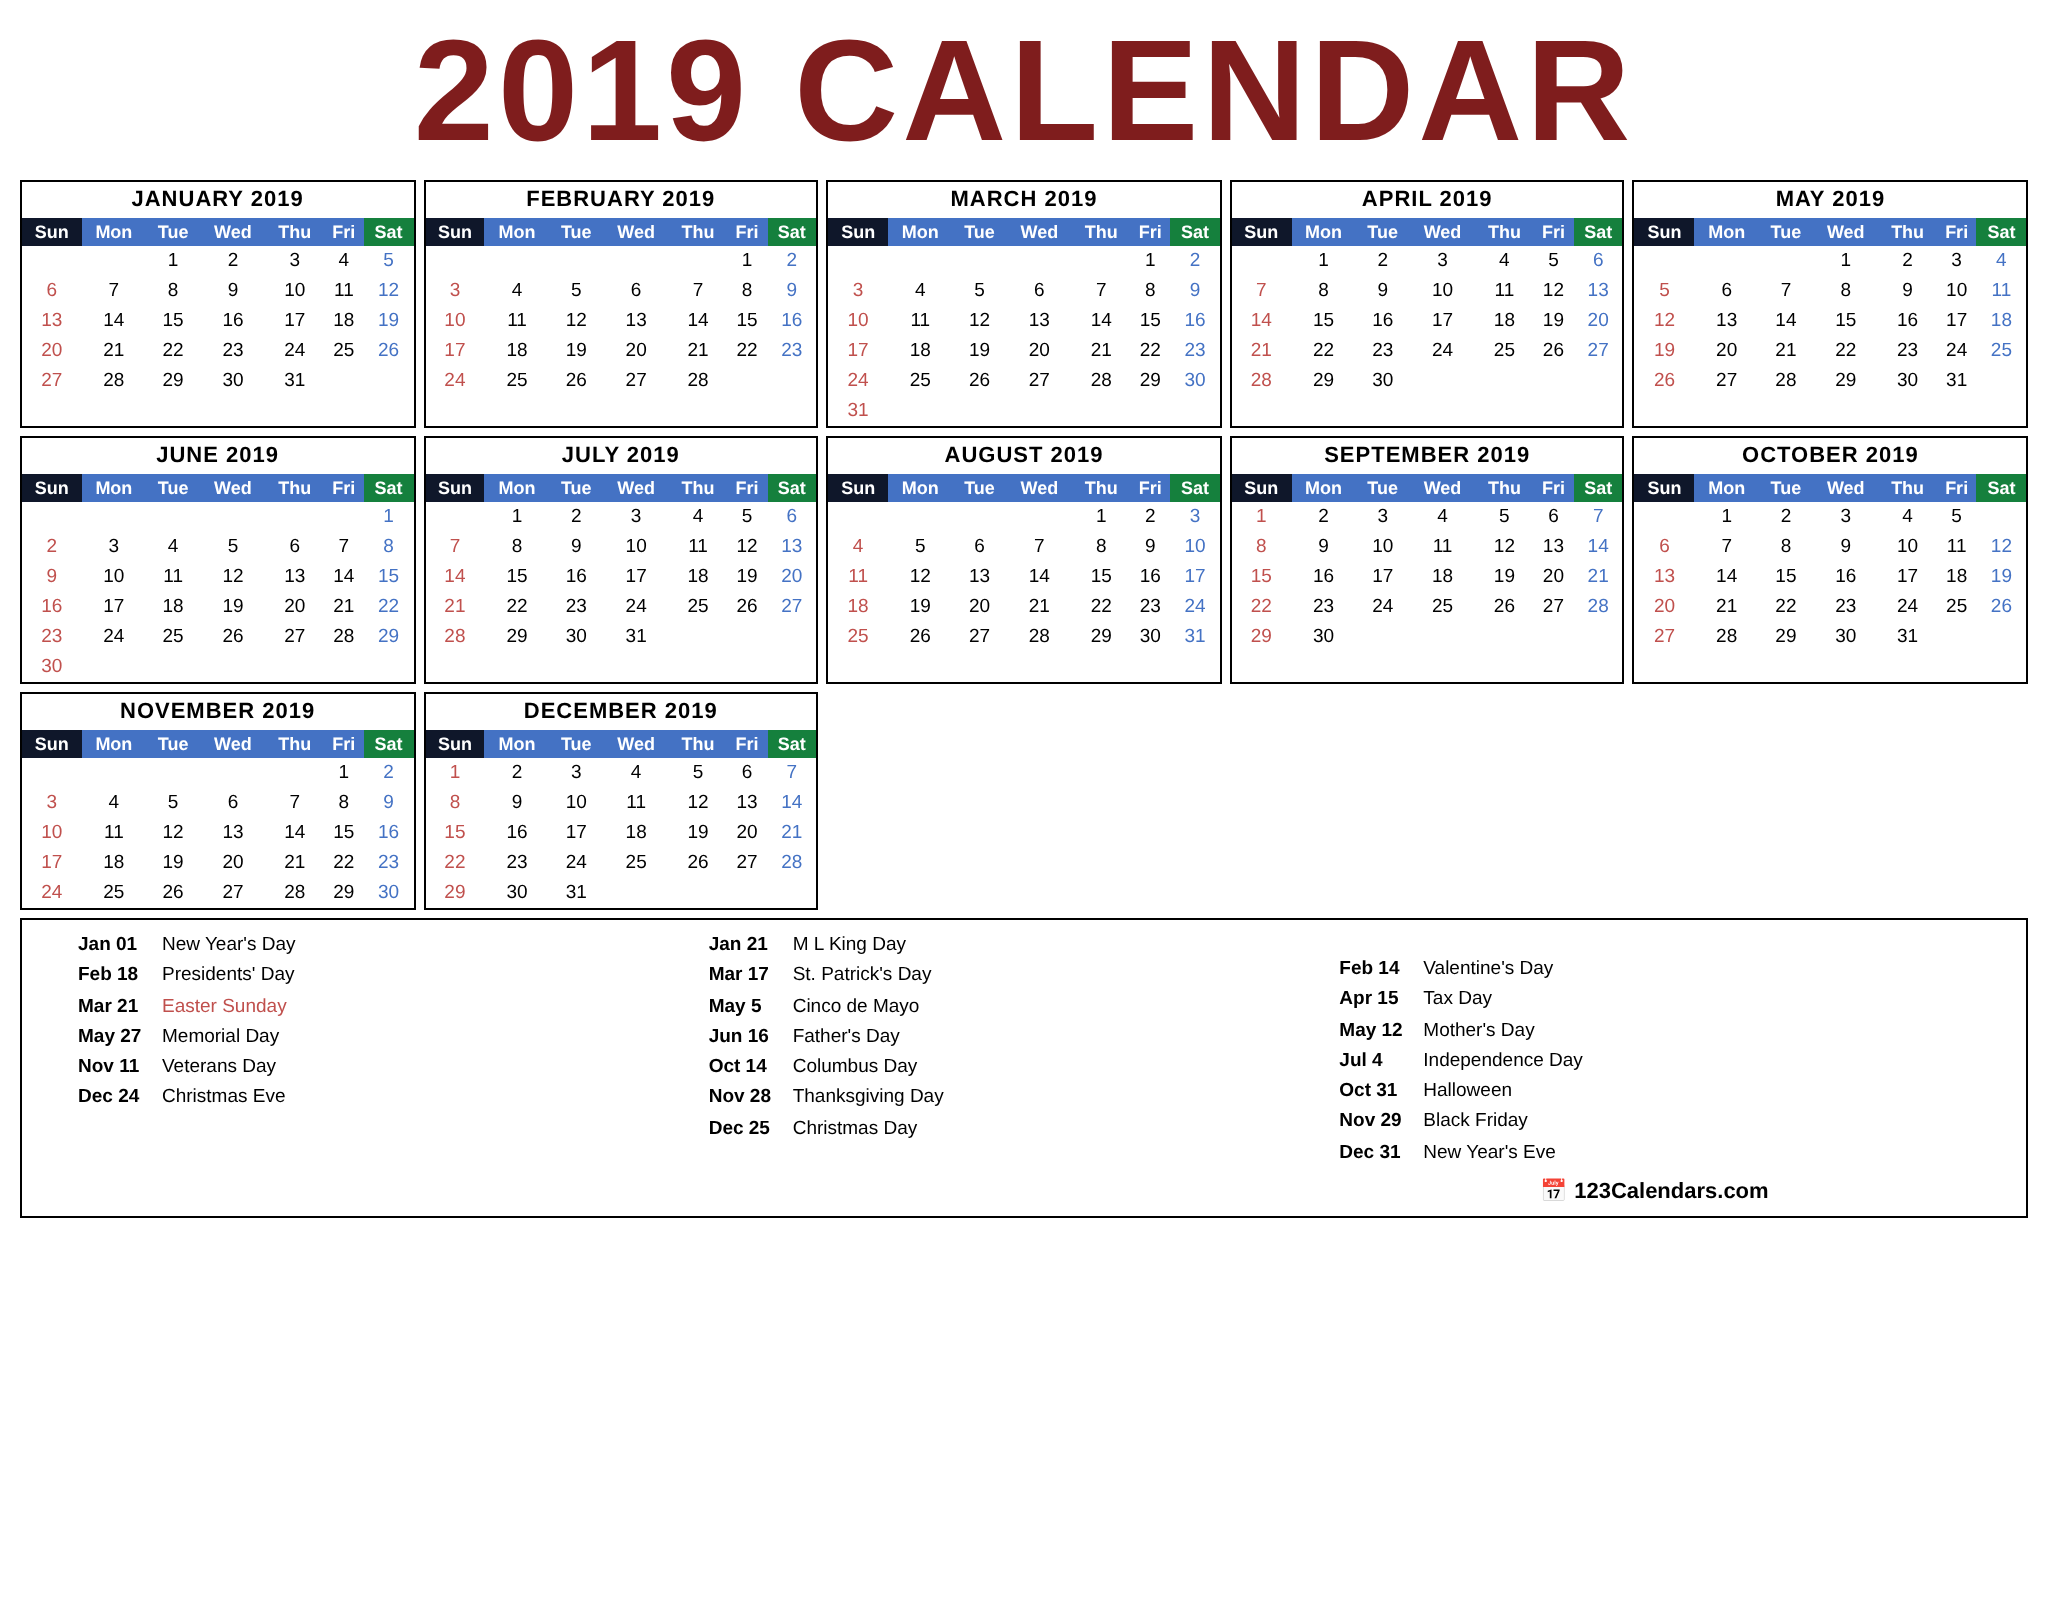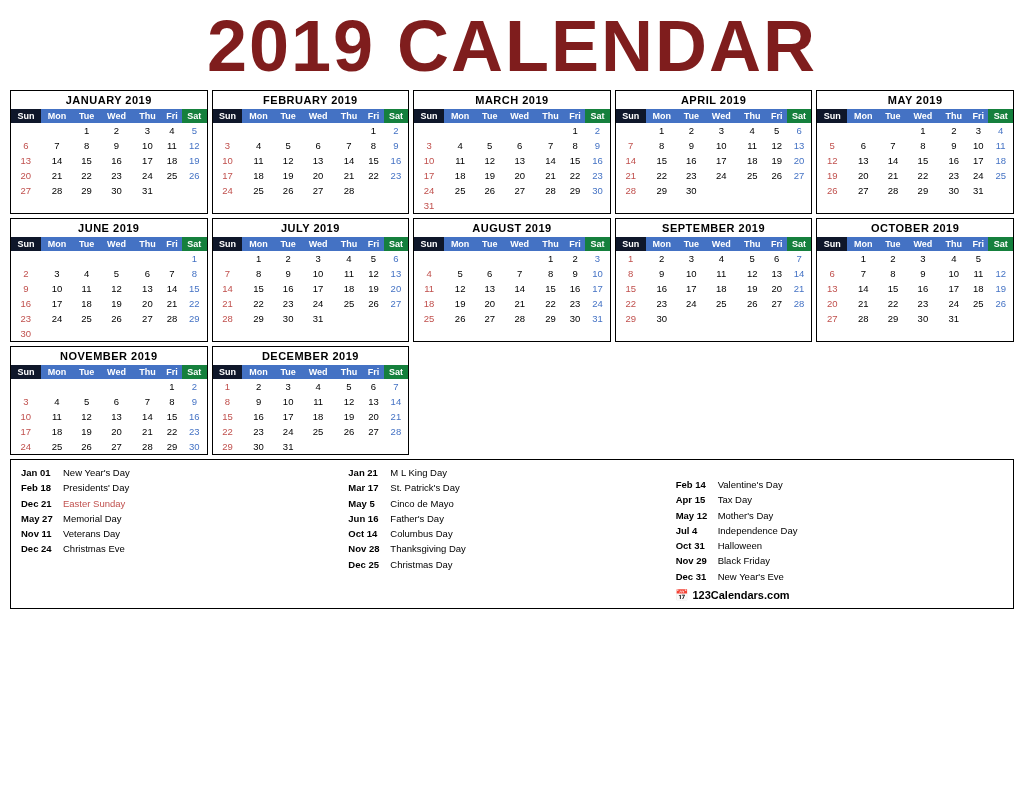--- a/index.html
+++ b/index.html
@@ -62,21 +62,21 @@
       font-size: 9.5px;
     }
     .cal-table tbody tr td:first-child {
       color: #c0504d;
     }
     .cal-table tbody tr td:last-child {
       color: #4472c4;
     }
     .holidays-section {
       border: 1.5px solid #000;
-      padding: 6px 10px;
+      padding: 6px 28px;
       display: flex;
       flex-direction: row;
       gap: 0;
     }
     .holidays-col {
       flex: 1;
       display: flex;
       flex-direction: column;
       gap: 1px;
     }
@@ -92,21 +92,21 @@
       min-width: 42px;
       color: #000;
     }
     .holiday-name {
       color: #000;
     }
     .holiday-name.red {
       color: #c0504d;
     }
     .logo-area {
-      text-align: left;
+      text-align: center;
       font-size: 9px;
       padding-top: 4px;
     }
     .logo-area span {
       font-size: 11px;
       font-weight: bold;
       color: #000;
     }
   </style>
 </head>
@@ -895,21 +895,21 @@
   <div class="holidays-col" id="hcol1">
       <div class="holiday-row">
         <span class="holiday-date">Jan 01</span>
         <span class="holiday-name">New Year's Day</span>
       </div>
       <div class="holiday-row">
         <span class="holiday-date">Feb 18</span>
         <span class="holiday-name">Presidents' Day</span>
       </div>
       <div class="holiday-row">
-        <span class="holiday-date">Dec 21</span>
+        <span class="holiday-date">Mar 21</span>
         <span class="holiday-name red">Easter Sunday</span>
       </div>
       <div class="holiday-row">
         <span class="holiday-date">May 27</span>
         <span class="holiday-name">Memorial Day</span>
       </div>
       <div class="holiday-row">
         <span class="holiday-date">Nov 11</span>
         <span class="holiday-name">Veterans Day</span>
       </div>

